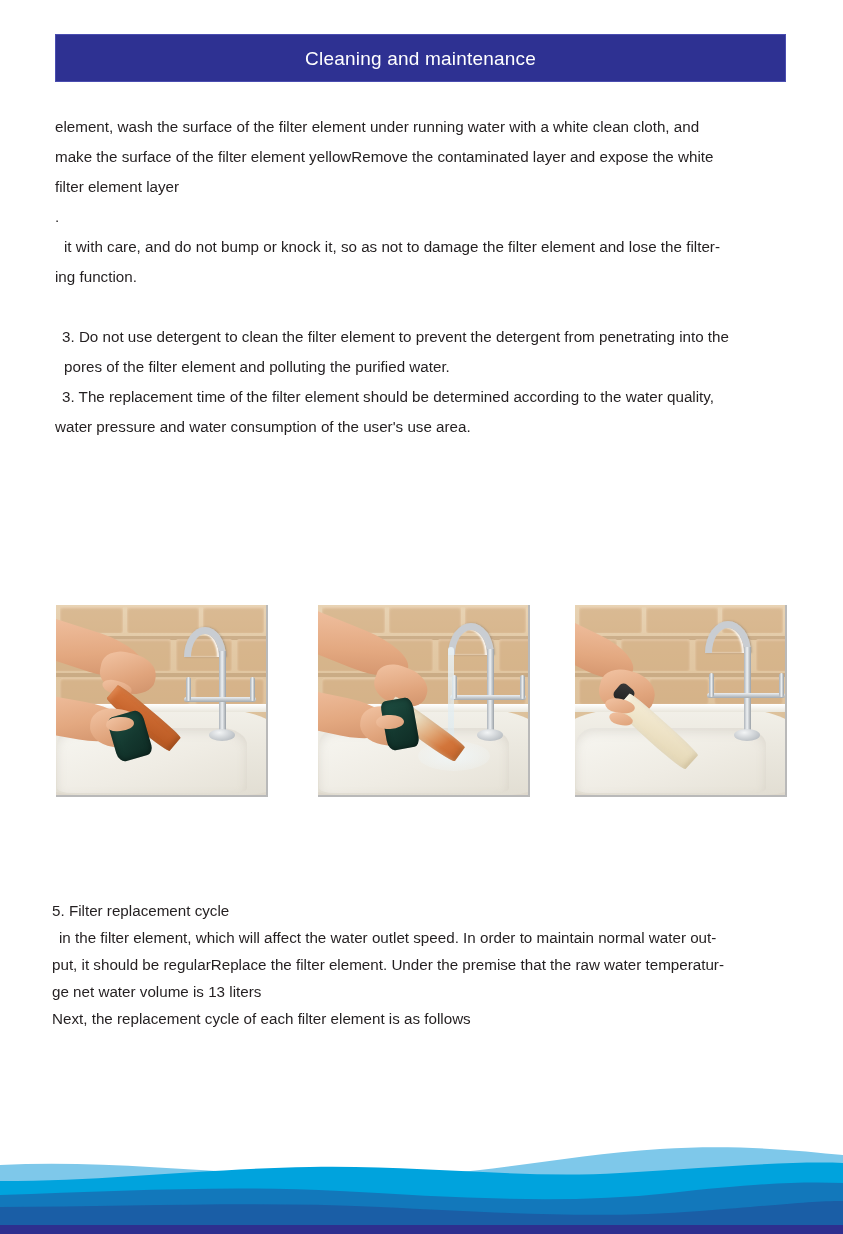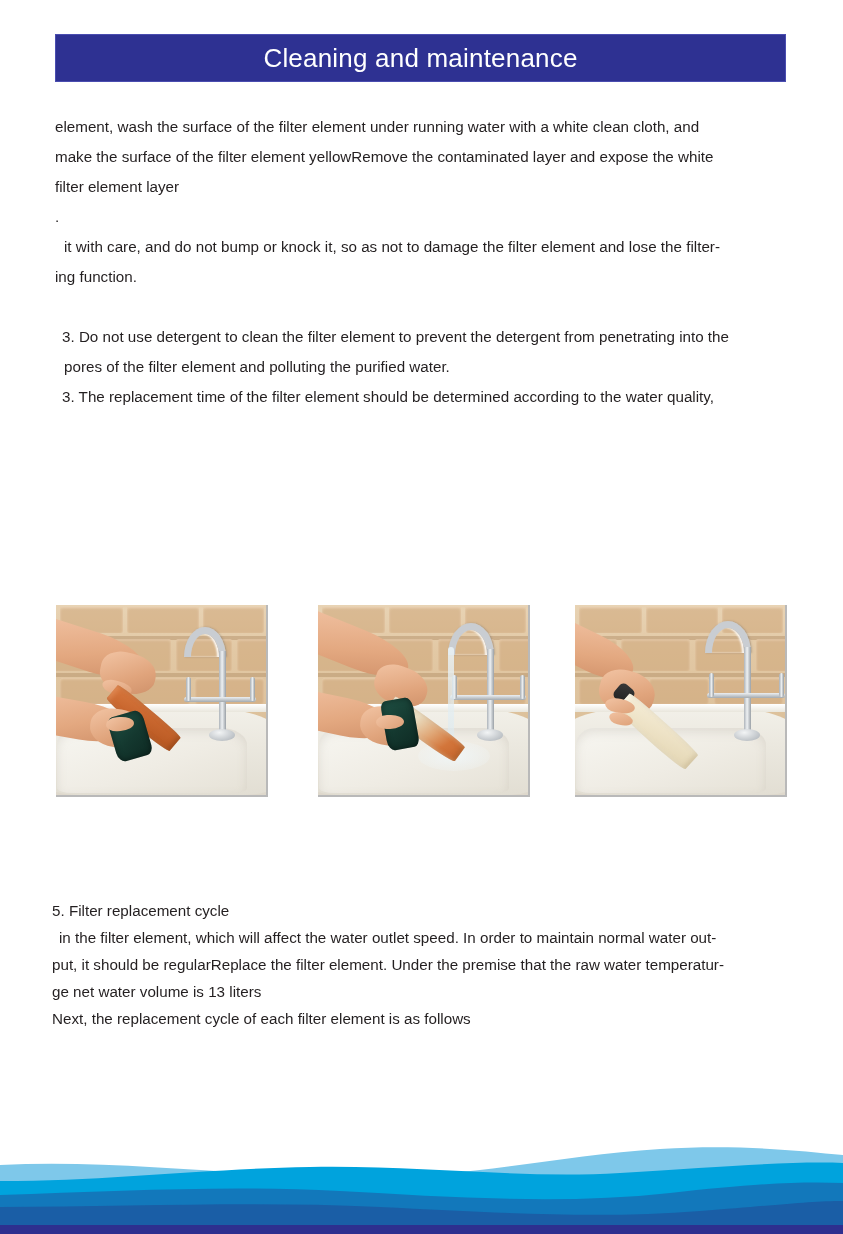--- a/index.html
+++ b/index.html
@@ -25,21 +25,21 @@
     width: 731px;
     height: 48px;
     background: #2e3192;
     border: 1px solid #4a4db0;
     display: flex;
     align-items: center;
     justify-content: center;
   }
   .header-title {
     color: #ffffff;
-    font-size: 26px;
+    font-size: 19px;
     font-weight: 400;
     letter-spacing: 0.2px;
     line-height: 1;
     white-space: nowrap;
   }
 
   
   .body-text {
     position: absolute;
     left: 55px;
@@ -268,20 +268,21 @@
 
     <div class="para-gap-md"></div>
 
     <div class="para">
       <div class="indent-1">3. Do not use detergent to clean the filter element to prevent the detergent from penetrating into the</div>
       <div class="indent-2">pores of the filter element and polluting the purified water.</div>
     </div>
 
     <div class="para">
       <div class="indent-1">3. The replacement time of the filter element should be determined according to the water quality,</div>
+      <div>water pressure and water consumption of the user's use area.</div>
     </div>
 
   </div>
 
   <div class="photo-row">
 
     <div class="photo p1">
       <div class="scene">
         <div class="wall">
           <div class="mortar" style="left:0;top:26%;width:100%;height:4px;"></div>

